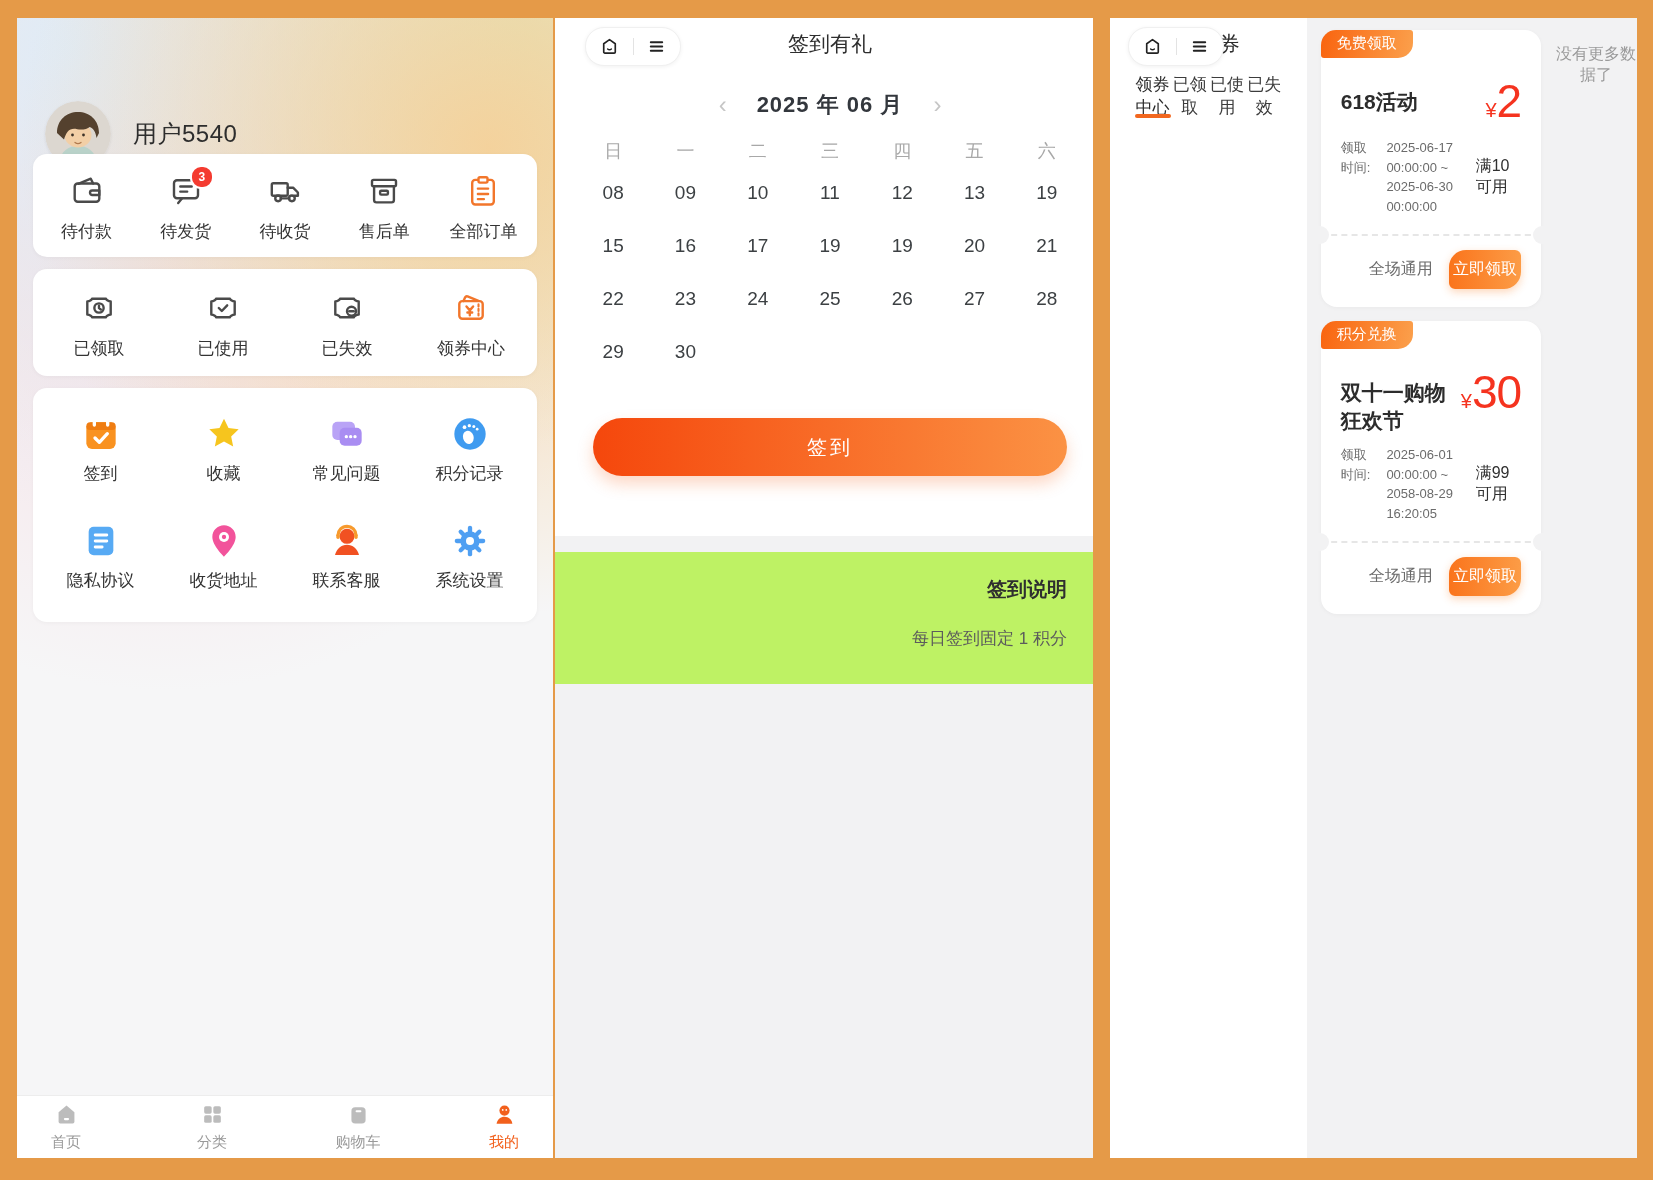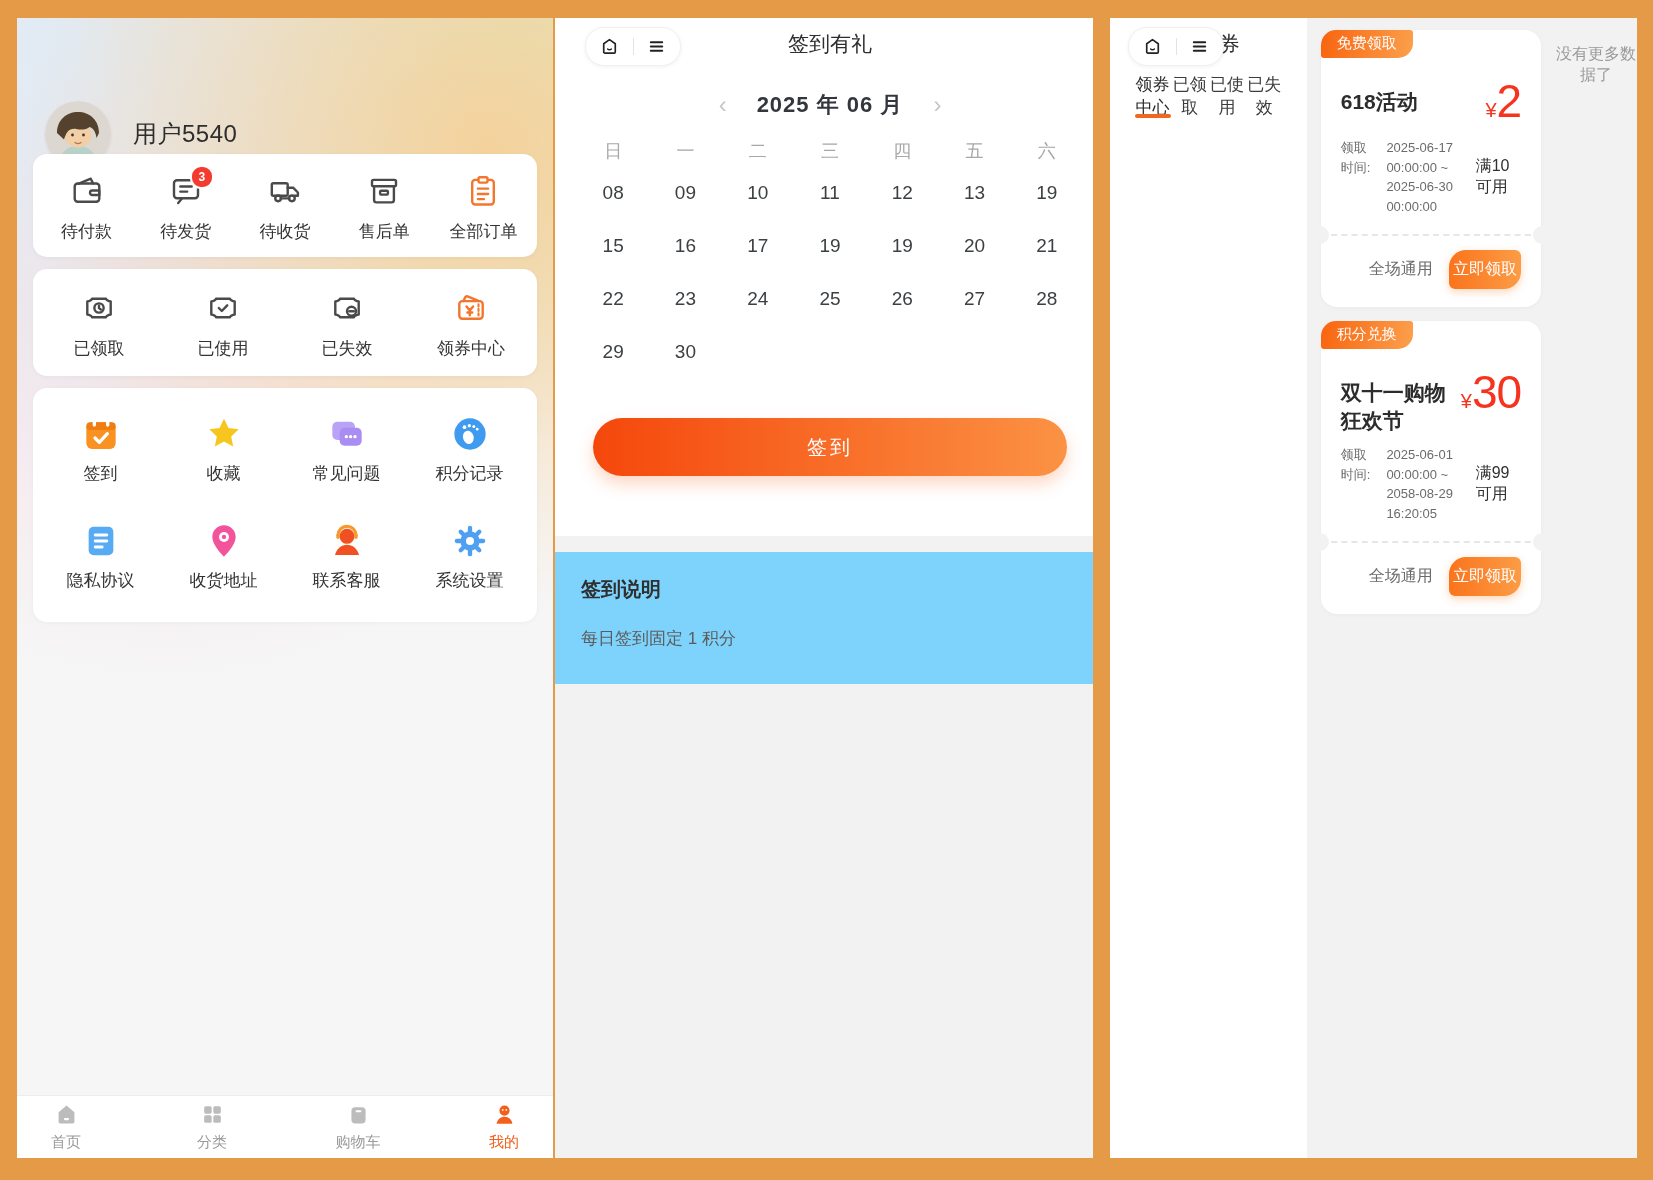--- a/index.html
+++ b/index.html
@@ -58,21 +58,21 @@
   .month-label{font-size:22px;color:#33373d;font-weight:600;letter-spacing:1px;}
   .nav-arrow{font-size:24px;color:#c6c6c6;cursor:pointer;line-height:1;padding:0 4px;font-weight:400;}
   .calendar{margin:16px 10px 0;}
   .cal-row{display:flex;}
   .cal-cell{flex:1;text-align:center;}
   .cal-head .cal-cell{font-size:18px;color:#a8a8a8;height:30px;line-height:30px;}
   .cal-week .cal-cell{height:53px;line-height:53px;font-size:19px;color:#3c4043;font-weight:500;}
   #signin-button{margin:40px 26px 0;height:58px;border:none;border-radius:29px;
     background:linear-gradient(90deg,#f5470c,#fb9244);color:#fff;font-size:20px;letter-spacing:3px;
     width:calc(100% - 52px);cursor:pointer;box-shadow:0 8px 16px rgba(248,101,28,.25);font-family:inherit;}
-  .notes-block{background:#7dd3fc;margin-top:16px;padding:24px 26px 34px;}
+  .notes-block{background:#bef264;margin-top:16px;padding:24px 26px 34px;text-align:right;}
   .notes-heading{font-size:20px;color:#2f2f2f;font-weight:600;}
   .notes-body{margin-top:24px;font-size:17px;color:#5c5c5c;}
   
   #panel-coupon{left:1110px;width:527px;background:#f2f2f3;display:flex;}
   .coupon-header{background:#fff;}
   .tabs-row{display:flex;padding:6px 24px 0;height:48px;align-items:center;}
   .ctab{flex:1;text-align:center;font-size:17px;color:#3c3c3c;cursor:pointer;position:relative;height:100%;
     display:flex;align-items:center;justify-content:center;}
   .ctab.active{color:#2a2a2a;font-weight:500;}
   .ctab.active::after{content:"";position:absolute;bottom:2px;left:50%;transform:translateX(-50%);

